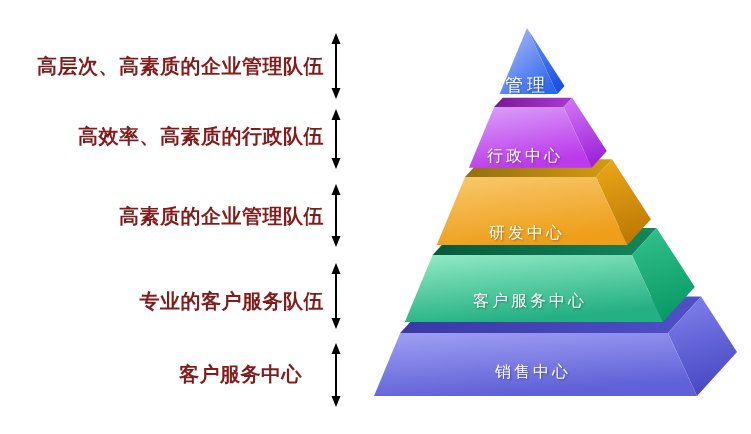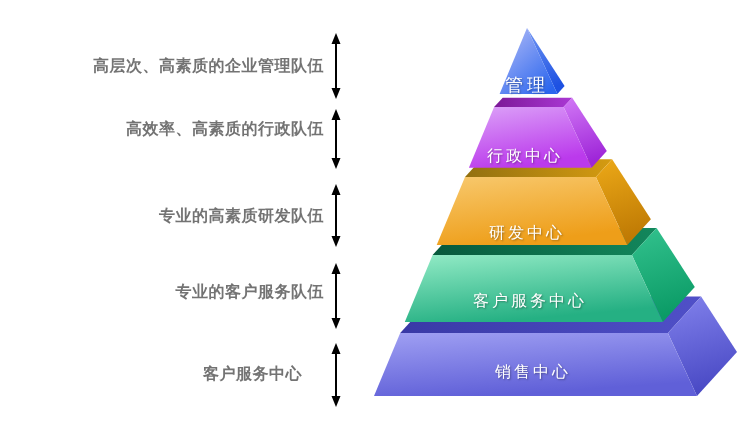--- a/index.html
+++ b/index.html
@@ -9,44 +9,44 @@
     background:#ffffff;
     overflow:hidden;
     font-family:"Liberation Sans", sans-serif;
   }
   .llabel{
     position:absolute;
     right:427px;
     height:26px;line-height:26px;
     font-family:"Liberation Serif", serif;
     font-weight:bold;
-    font-size:16px;
-    color:#737373;
+    font-size:20px;
+    color:#7f1d1d;
     white-space:nowrap;
     letter-spacing:0.5px;
   }
   svg.overlay{position:absolute;left:0;top:0;}
   .pyr-label{
     font-family:"Liberation Sans", sans-serif;
     font-size:16px;
     letter-spacing:3px;
     text-anchor:middle;
     text-shadow:1px 1px 2px rgba(0,0,0,0.35);
   }
   .pyr-label.small{font-size:18px;letter-spacing:4px;}
 </style>
 </head>
 <body>
 
 <div class="stage">
 
   <div class="llabel" style="top:53px">高层次、高素质的企业管理队伍</div>
-  <div class="llabel" style="top:116px">高效率、高素质的行政队伍</div>
-  <div class="llabel" style="top:203px">专业的高素质研发队伍</div>
-  <div class="llabel" style="top:279px">专业的客户服务队伍</div>
+  <div class="llabel" style="top:123px">高效率、高素质的行政队伍</div>
+  <div class="llabel" style="top:203px">高素质的企业管理队伍</div>
+  <div class="llabel" style="top:288px">专业的客户服务队伍</div>
   <div class="llabel" style="top:361px;right:449px">客户服务中心</div>
 
   <svg class="overlay" width="751" height="434">
     <g>
       <line x1="336" y1="42" x2="336" y2="90" stroke-width="2" stroke="#000000"></line>
       <polygon points="336,33 331.5,44 340.5,44" fill="#000000"></polygon>
       <polygon points="336,99 331.5,88 340.5,88" fill="#000000"></polygon>
     </g>
     <g>
       <line x1="336" y1="118" x2="336" y2="160" stroke-width="2" stroke="#000000"></line>

